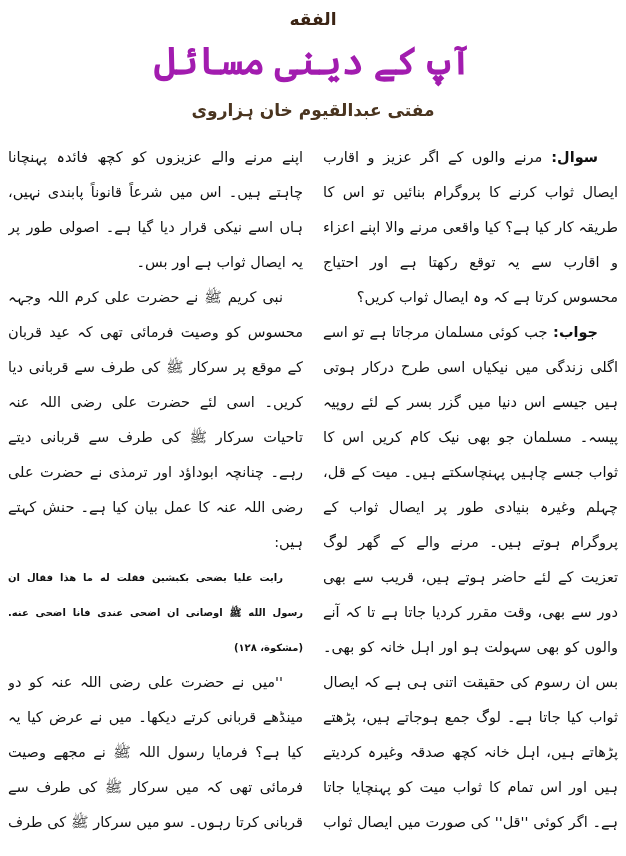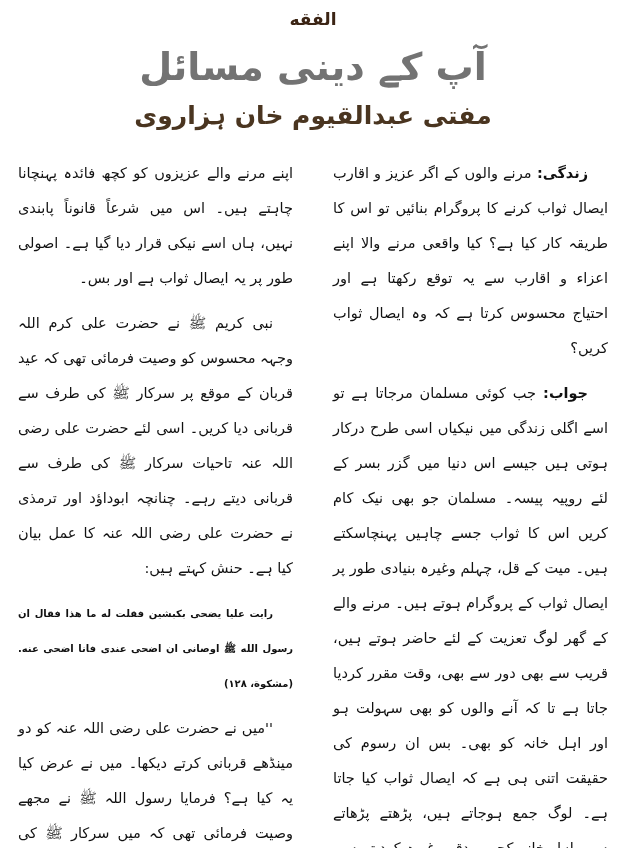--- a/index.html
+++ b/index.html
@@ -21,29 +21,29 @@
     text-align: center;
     padding-top: 6px;
   }
   .kicker {
     color: #3b2414;
     font-size: 17px;
     font-weight: bold;
     line-height: 26px;
   }
   .title {
-    color: #737373;
+    color: #a21caf;
     font-size: 38px;
     font-weight: bold;
     line-height: 58px;
-    margin-top: 6px;
+    font-family: Liberation Serif, serif;
   }
   .author {
     color: #4a3520;
-    font-size: 25px;
+    font-size: 17px;
     font-weight: bold;
     line-height: 40px;
   }
   .columns {
     display: flex;
     flex-direction: row; 
     gap: 20px;
     padding: 0 8px;
     margin-top: 10px;
   }
@@ -51,21 +51,21 @@
     width: 295px;
     height: 702px;
     overflow: hidden;
     color: #111111;
     font-size: 14.5px;
     line-height: 35px;
     text-align: justify;
     text-justify: inter-word;
   }
   .col p {
-    margin: 10px;
+    margin: 0;
   }
   .para.indent {
     text-indent: 20px;
   }
   .para.arabic {
     font-weight: bold;
     font-size: 10px;
   }
   .lead {
     font-weight: bold;
@@ -76,21 +76,21 @@
 
 <div class="page">
   <header class="masthead">
     <div class="kicker">الفقه</div>
     <div class="title">آپ کے دینی مسائل</div>
     <div class="author">مفتی عبدالقیوم خان ہزاروی</div>
   </header>
 
   <main class="columns">
     <section class="col">
-        <p class="para urdu indent"><span class="lead">زندگی: </span>مرنے والوں کے اگر عزیز و اقارب ایصال ثواب کرنے کا پروگرام بنائیں تو اس کا طریقہ کار کیا ہے؟ کیا واقعی مرنے والا اپنے اعزاء و اقارب سے یہ توقع رکھتا ہے اور احتیاج محسوس کرتا ہے کہ وہ ایصال ثواب کریں؟</p>
+        <p class="para urdu indent"><span class="lead">سوال: </span>مرنے والوں کے اگر عزیز و اقارب ایصال ثواب کرنے کا پروگرام بنائیں تو اس کا طریقہ کار کیا ہے؟ کیا واقعی مرنے والا اپنے اعزاء و اقارب سے یہ توقع رکھتا ہے اور احتیاج محسوس کرتا ہے کہ وہ ایصال ثواب کریں؟</p>
         <p class="para urdu indent"><span class="lead">جواب: </span>جب کوئی مسلمان مرجاتا ہے تو اسے اگلی زندگی میں نیکیاں اسی طرح درکار ہوتی ہیں جیسے اس دنیا میں گزر بسر کے لئے روپیہ پیسہ۔ مسلمان جو بھی نیک کام کریں اس کا ثواب جسے چاہیں پہنچاسکتے ہیں۔ میت کے قل، چہلم وغیرہ بنیادی طور پر ایصال ثواب کے پروگرام ہوتے ہیں۔ مرنے والے کے گھر لوگ تعزیت کے لئے حاضر ہوتے ہیں، قریب سے بھی دور سے بھی، وقت مقرر کردیا جاتا ہے تا کہ آنے والوں کو بھی سہولت ہو اور اہل خانہ کو بھی۔ بس ان رسوم کی حقیقت اتنی ہی ہے کہ ایصال ثواب کیا جاتا ہے۔ لوگ جمع ہوجاتے ہیں، پڑھتے پڑھاتے ہیں، اہل خانہ کچھ صدقہ وغیرہ کردیتے ہیں اور اس تمام کا ثواب میت کو پہنچایا جاتا ہے۔ اگر کوئی ''قل'' کی صورت میں ایصال ثواب دوسرے دن کی بجائے تیسرے، چوتھے کسی بھی دن کرے تو فرق نہیں پڑتا۔ نہ کرے تو بھی گناہ نہیں البتہ جن لوگوں کو اپنے مرنے والوں سے ہمدردی ہے وہ رضا کارانہ طور پر خوش دلی سے</p>
       </section>
     <section class="col">
         <p class="para urdu">اپنے مرنے والے عزیزوں کو کچھ فائدہ پہنچانا چاہتے ہیں۔ اس میں شرعاً قانوناً پابندی نہیں، ہاں اسے نیکی قرار دیا گیا ہے۔ اصولی طور پر یہ ایصال ثواب ہے اور بس۔</p>
         <p class="para urdu indent">نبی کریم ﷺ نے حضرت علی کرم اللہ وجہہ محسوس کو وصیت فرمائی تھی کہ عید قربان کے موقع پر سرکار ﷺ کی طرف سے قربانی دیا کریں۔ اسی لئے حضرت علی رضی اللہ عنہ تاحیات سرکار ﷺ کی طرف سے قربانی دیتے رہے۔ چنانچہ ابوداؤد اور ترمذی نے حضرت علی رضی اللہ عنہ کا عمل بیان کیا ہے۔ حنش کہتے ہیں:</p>
         <p class="para arabic indent">رایت علیا یضحی بکبشین فقلت له ما هذا فقال ان رسول الله ﷺ اوصانی ان اضحی عندی فانا اضحی عنه. (مشکوة، ۱۲۸)</p>
         <p class="para urdu indent">''میں نے حضرت علی رضی اللہ عنہ کو دو مینڈھے قربانی کرتے دیکھا۔ میں نے عرض کیا یہ کیا ہے؟ فرمایا رسول اللہ ﷺ نے مجھے وصیت فرمائی تھی کہ میں سرکار ﷺ کی طرف سے قربانی کرتا رہوں۔ سو میں سرکار ﷺ کی طرف سے قربانی کرتا ہوں''۔</p>
       </section>
   </main>
 </div>

